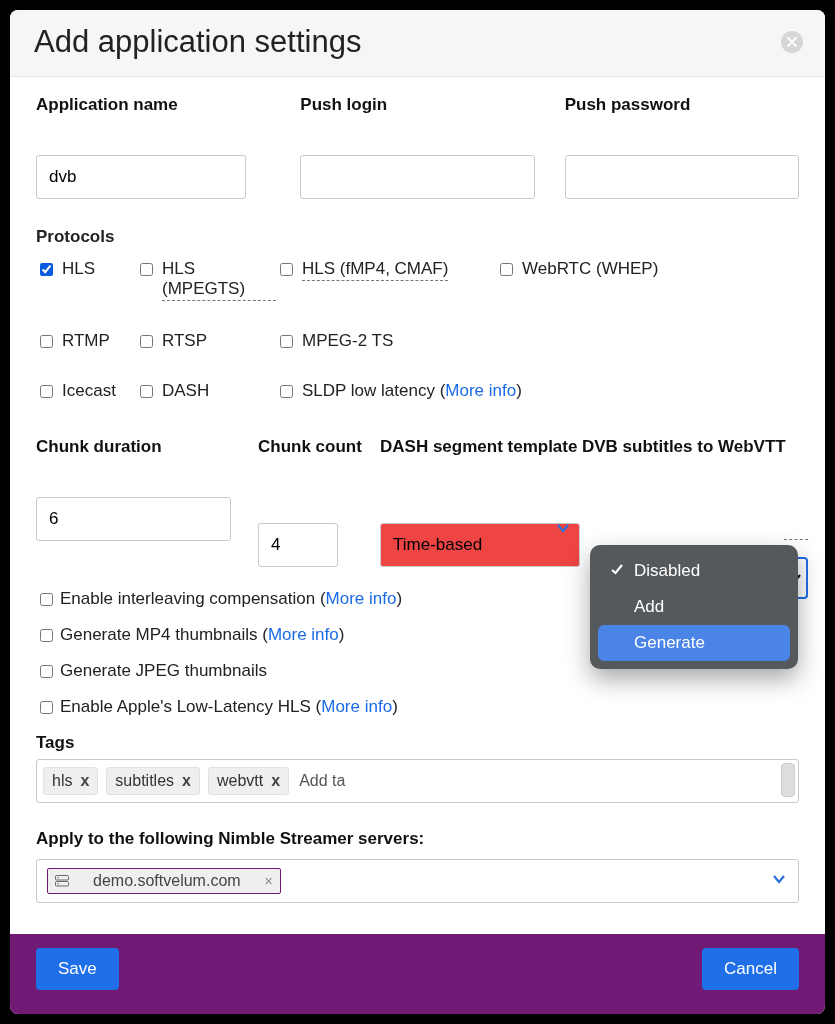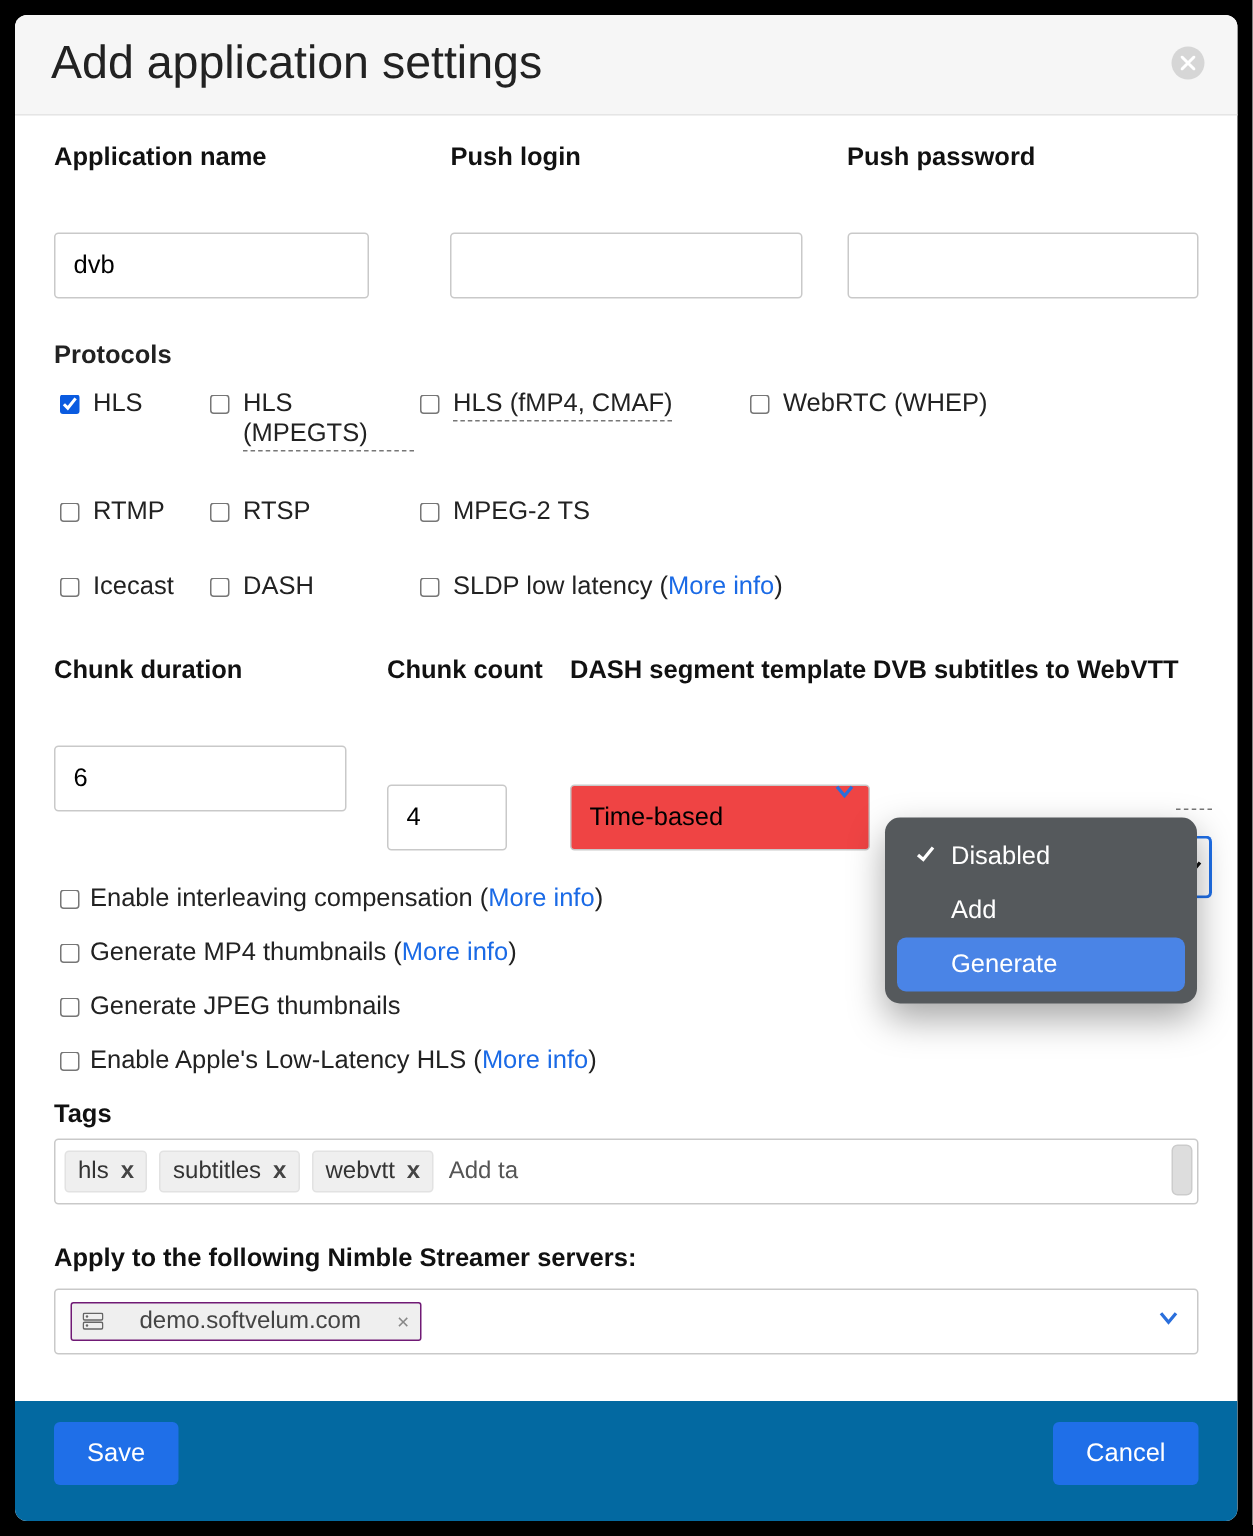--- a/index.html
+++ b/index.html
@@ -196,21 +196,21 @@
     font-size: 16px; color: #444;
   }
   .server-icon svg { width: 14px; height: 12px; display:block; }
   .server-x { color: #888; cursor: pointer; font-size: 14px; }
   .server-caret {
     position: absolute; right: 12px; top: 50%;
     transform: translateY(-50%);
     color: #2a6fdc;
   }
   .footer {
-    background: #0369a1;
+    background: #701a75;
     padding: 14px 26px 24px 26px;
     display: flex;
     justify-content: space-between;
     align-items: center;
   }
   .btn {
     border: 0;
     border-radius: 4px;
     height: 42px;
     padding: 0 22px;

